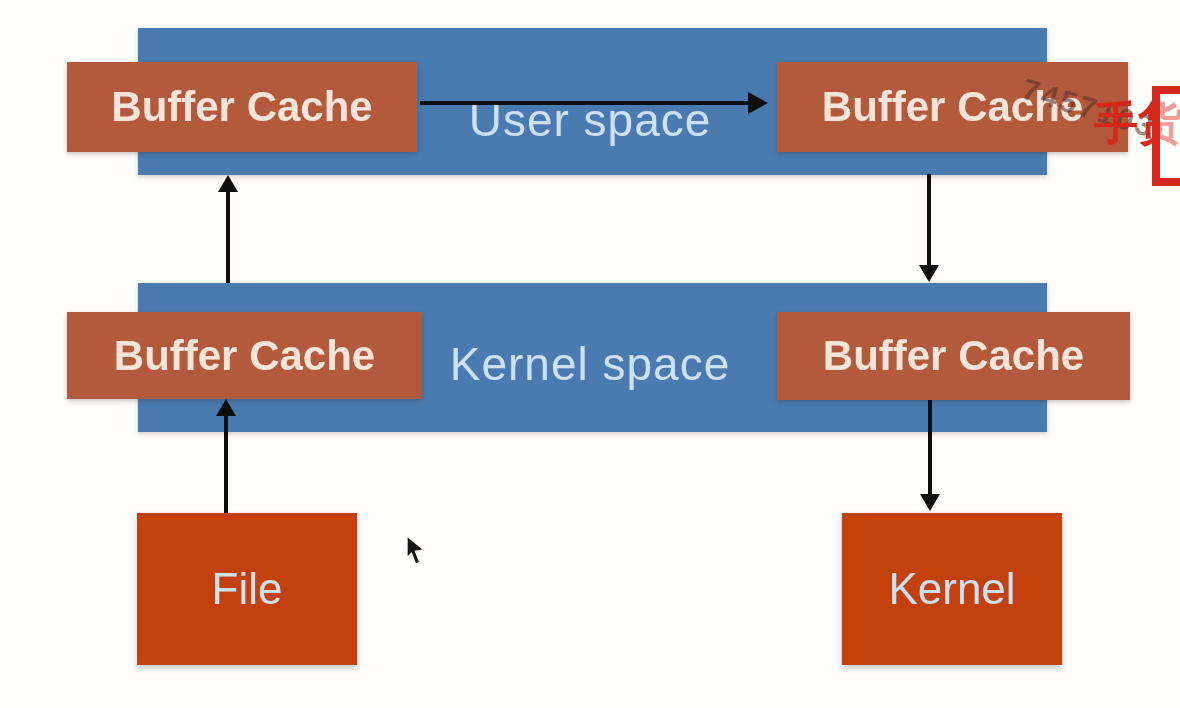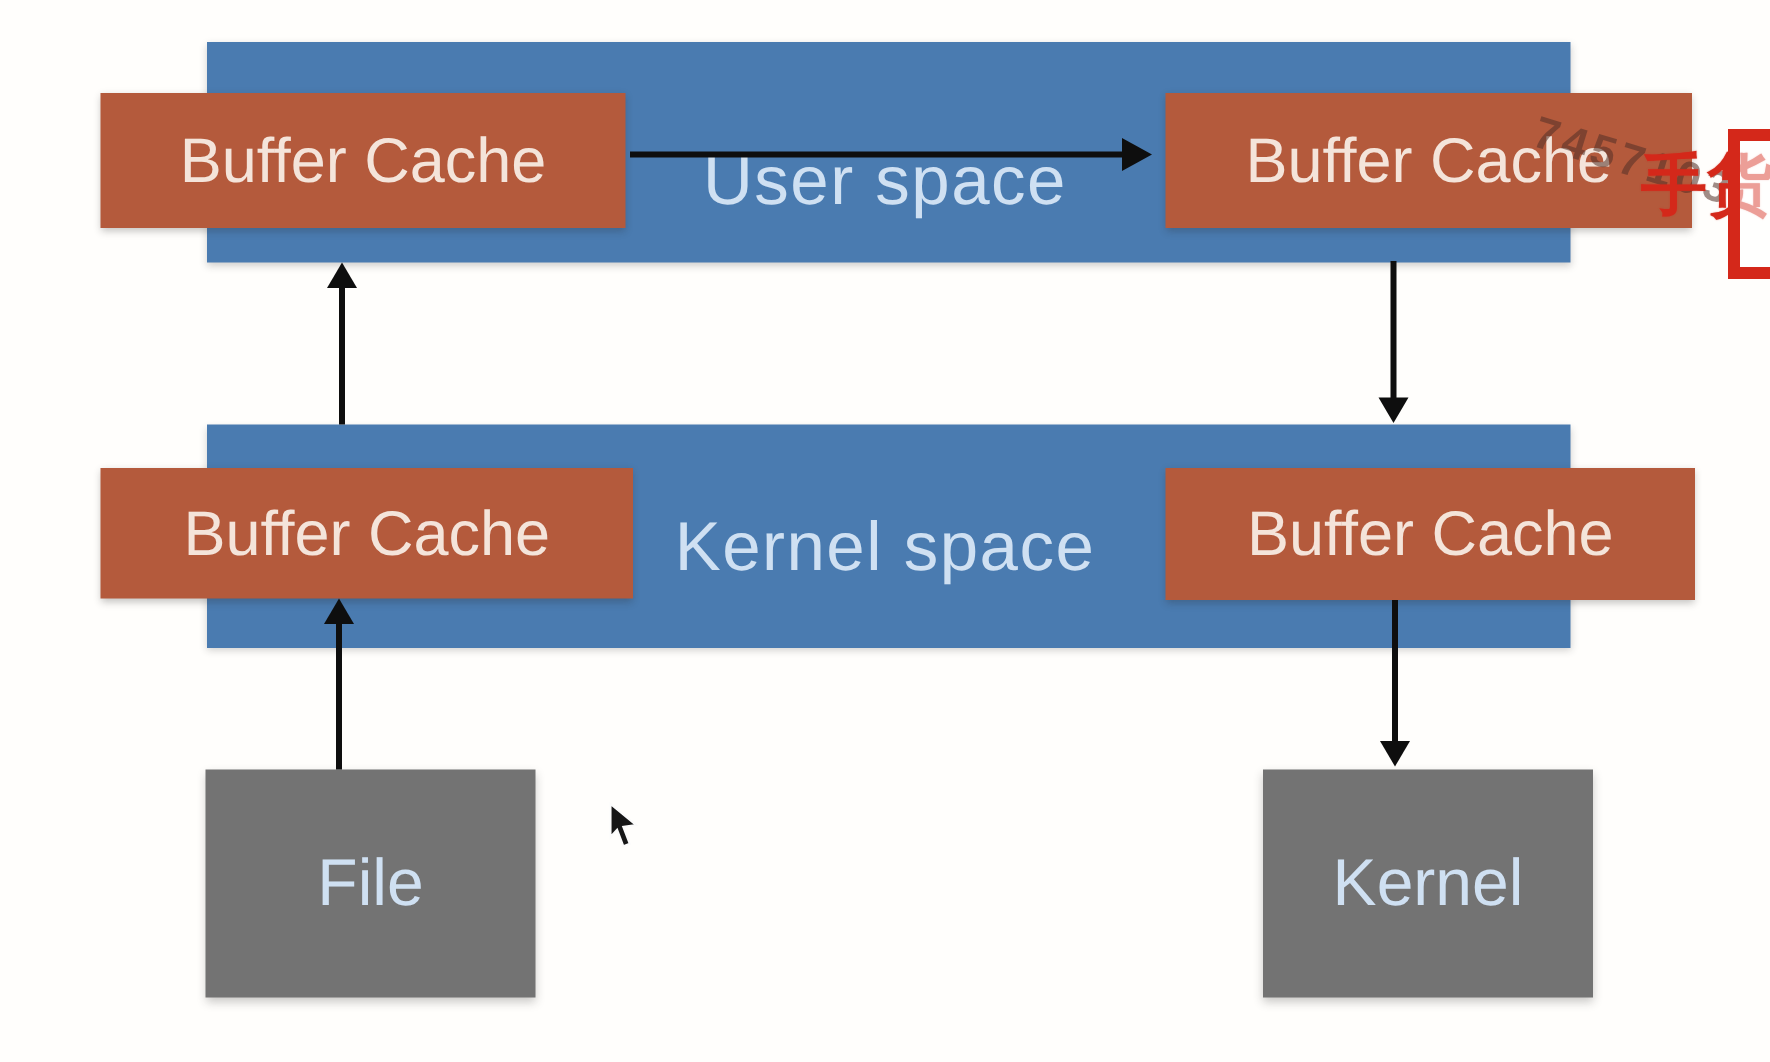--- a/index.html
+++ b/index.html
@@ -14,24 +14,25 @@
     box-shadow:0 2px 5px rgba(40,40,40,.22);
   }
   .bar-label{
     position:absolute;left:0;right:0;text-align:center;z-index:2;
     color:#cfe0f2;font-size:46px;letter-spacing:1px;white-space:nowrap;
   }
   .obox{
     position:absolute;background:#b45a3c;z-index:3;
     display:flex;align-items:center;justify-content:center;
     box-shadow:0 2px 5px rgba(40,40,40,.28);
+    font-weight:bold;
   }
   .obox .lbl{color:#f4e4da;font-size:42px;white-space:nowrap;}
   .endpoint{
-    position:absolute;background:#737373;z-index:1;
+    position:absolute;background:#c2410c;z-index:1;
     display:flex;align-items:center;justify-content:center;
     box-shadow:0 3px 6px rgba(40,40,40,.25);
   }
   .endpoint .lbl{color:#cfe0f2;font-size:44px;}
   .aline{position:absolute;background:#0e0e0e;z-index:4;}
   .ahead{position:absolute;width:0;height:0;z-index:4;}
   .ahead.right{border-top:11px solid transparent;border-bottom:11px solid transparent;border-left:20px solid #0e0e0e;}
   .ahead.up{border-left:10px solid transparent;border-right:10px solid transparent;border-bottom:17px solid #0e0e0e;}
   .ahead.down{border-left:10px solid transparent;border-right:10px solid transparent;border-top:17px solid #0e0e0e;}
   .wm-num{

